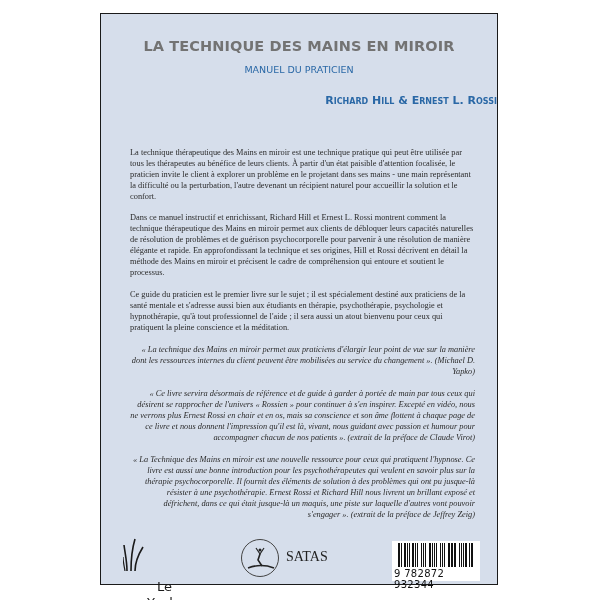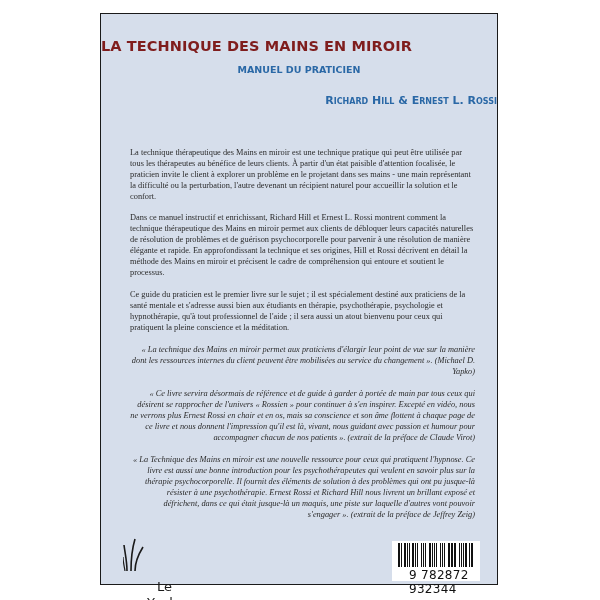--- a/index.html
+++ b/index.html
@@ -4,27 +4,27 @@
 <style>
   html, body { margin:0; padding:0; background:#ffffff; }
   body { width:600px; height:600px; position:relative; overflow:hidden; }
   .cover {
     position:absolute; left:100px; top:13px; width:398px; height:572px;
     background:#d6deeb;
     border:1px solid #1a1a1a;
     box-sizing:border-box;
   }
   .title {
-    position:absolute; left:0; right:0; top:24px; text-align:left;
+    position:absolute; left:0; right:0; top:24px; text-align:center;
     font-family:"DejaVu Sans", sans-serif; font-weight:bold;
-    color:#7f1d1d; font-size:14.5px; letter-spacing:0.1px;
+    color:#737373; font-size:14.5px; letter-spacing:0.1px;
   }
   .subtitle {
     position:absolute; left:0; right:0; top:50px; text-align:center;
-    font-family:"DejaVu Sans", sans-serif; font-weight:bold;
+    font-family:"DejaVu Sans", sans-serif; font-weight:normal;
     color:#2a68a6; font-size:9.5px;
   }
   .authors {
     position:absolute; left:0; right:0; top:80px; text-align:right;
     font-family:"DejaVu Sans", sans-serif; font-weight:bold;
     color:#2a68a6; font-size:11px; font-variant:small-caps;
   }
   .body {
     position:absolute; left:19px; width:365px; top:123px;
     font-family:"Liberation Serif", serif; color:#2b2b2b;
@@ -50,22 +50,22 @@
   .barcode {
     position:absolute; left:291px; top:12px; width:88px; height:40px;
     background:#ffffff;
   }
   .bars { position:absolute; left:6px; top:2px; width:76px; height:24px; display:flex; align-items:stretch; }
   .bars span { display:block; background:#111; margin-right:1px; }
   .bars span.t { width:2px; }
   .bars span.n { width:1px; }
   .bars span.s { background:transparent; width:1px; }
   .barnum {
-    position:absolute; left:17px; top:27px; width:84px;
-    font-family:"DejaVu Sans", sans-serif; font-size:12px; color:#111; letter-spacing:0.3px;
+    position:absolute; left:2px; top:27px; width:84px;
+    font-family:"DejaVu Sans", sans-serif; font-size:10px; color:#111; letter-spacing:0.3px;
   }
 </style>
 </head>
 <body>
 
 <div class="cover">
   <div class="title">LA TECHNIQUE DES MAINS EN MIROIR</div>
   <div class="subtitle">MANUEL DU PRATICIEN</div>
   <div class="authors">Richard Hill &amp; Ernest L. Rossi</div>
 
@@ -85,20 +85,31 @@
         <path d="M8 34 C8 22 9 12 12 2" stroke="#1a1a1a" stroke-width="1.6" fill="none"></path>
         <path d="M12 34 C12 26 15 18 20 10" stroke="#1a1a1a" stroke-width="1.6" fill="none"></path>
         <path d="M2 34 C1 28 0 24 0 20" stroke="#1a1a1a" stroke-width="1.2" fill="none"></path>
       </svg>
       <div class="txt">
         <div style="padding-left:10px;margin-top:44px;">Le</div>
         <div>Yapko</div>
       </div>
     </div>
 
+    <div class="satas">
+      <div class="circle">
+        <svg width="36" height="36" viewBox="0 0 36 36">
+          <circle cx="18" cy="10" r="1.5" fill="#222"></circle>
+          <path d="M14 8 L18 14 L22 8" stroke="#222" stroke-width="1.2" fill="none"></path>
+          <path d="M18 14 L16 20 L20 26" stroke="#222" stroke-width="1.6" fill="none"></path>
+          <path d="M6 28 C14 25 24 25 32 28" stroke="#222" stroke-width="1.6" fill="none"></path>
+        </svg>
+      </div>
+      <div class="txt">SATAS</div>
+    </div>
 
     <div class="barcode">
       <div class="bars">
         <span class="t"></span>
           <span class="n"></span>
           <span class="s"></span>
           <span class="t"></span>
           <span class="n"></span>
           <span class="n"></span>
           <span class="s"></span>

